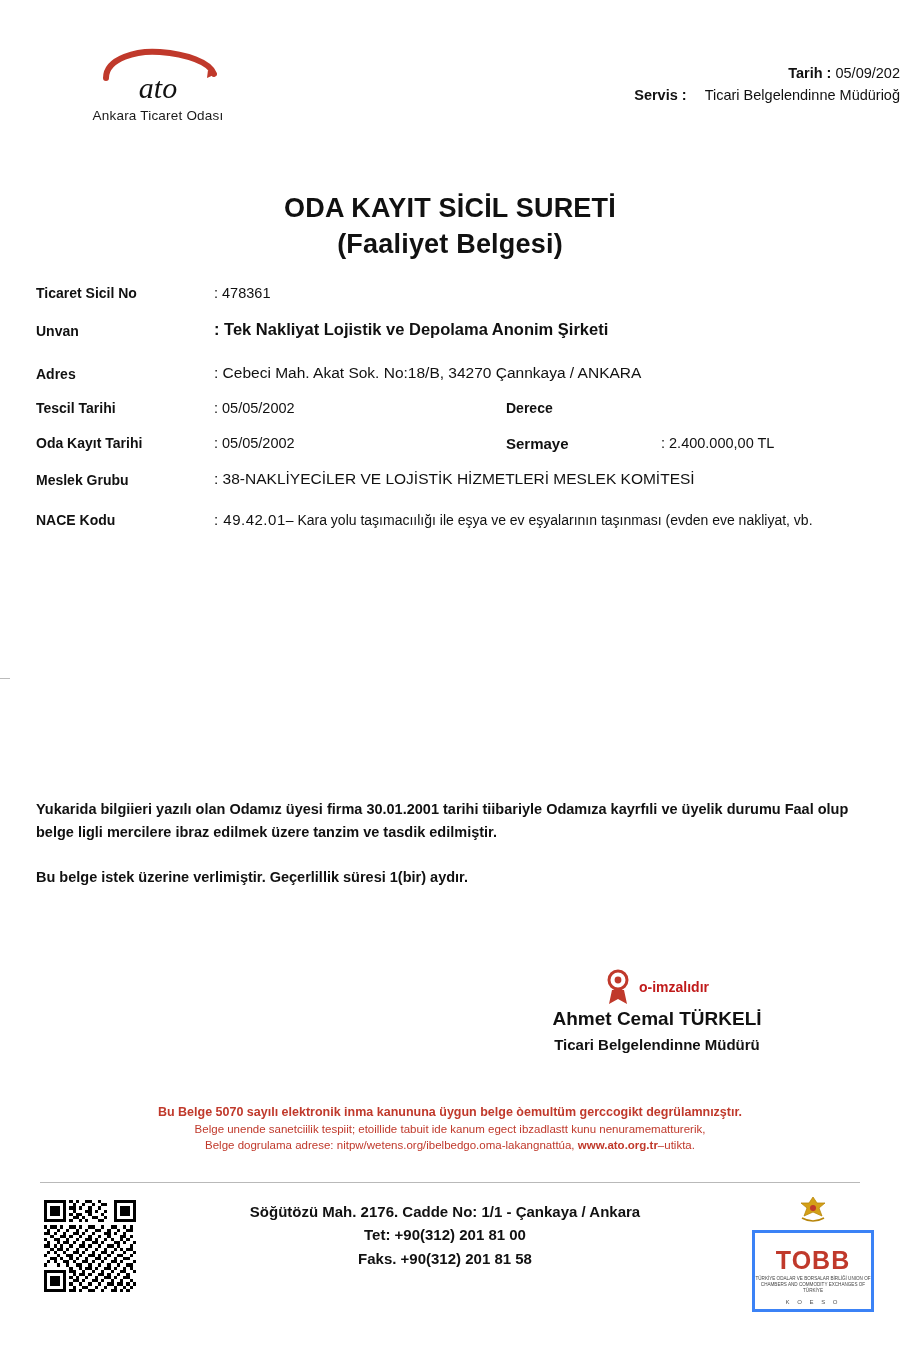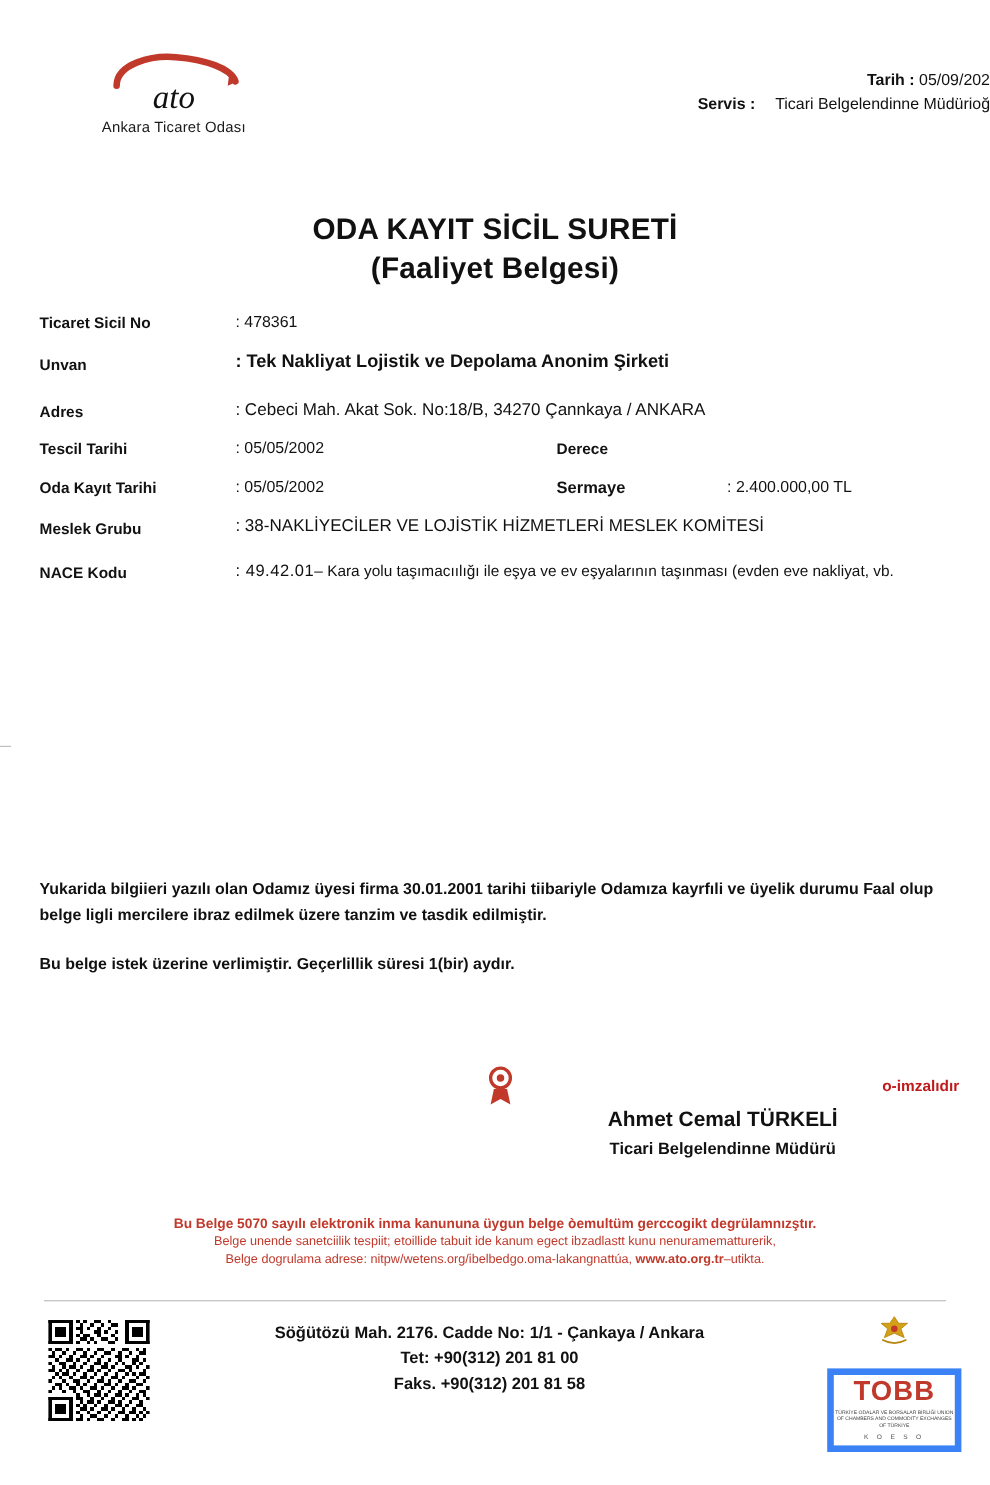--- a/index.html
+++ b/index.html
@@ -122,21 +122,21 @@
   
   .sign {
     position: absolute;
     right: 28px; top: 968px;
     width: 430px;
     text-align: center;
   }
   .sign-top {
     display: flex;
     align-items: center;
-    justify-content: space-between;
+    justify-content: center;
     gap: 8px;
     height: 38px;
   }
   .seal { width: 26px; height: 36px; }
   .sign-note {
     color: #c01a1a;
     font-size: 14px;
     font-weight: bold;
   }
   .sign-name {
@@ -189,23 +189,23 @@
     font-weight: bold;
     line-height: 1.55;
   }
   .tobb {
     position: absolute;
     right: 26px; top: 0px;
     width: 122px; text-align: center;
   }
   .tobb-crest { width: 34px; height: 28px; margin: 0 auto; display:block;}
   .tobb-box {
-    margin-top: 20px;
-    border: 6px solid #3b82f6;
-    padding: 3px 0 4px;
+    margin-top: 6px;
+    border: 3px solid #3b82f6;
+    padding: 15px 0 4px;
   }
   .tobb-word {
     font-size: 25px; font-weight: bold; color: #c0392b;
     letter-spacing: 1px; line-height: 1;
   }
   .tobb-sub {
     font-size: 4.6px; color: #444; line-height: 1.35; margin-top: 3px;
   }
   .tobb-koeso {
     font-size: 6px; color: #555; letter-spacing: 3px; margin-top: 4px;

